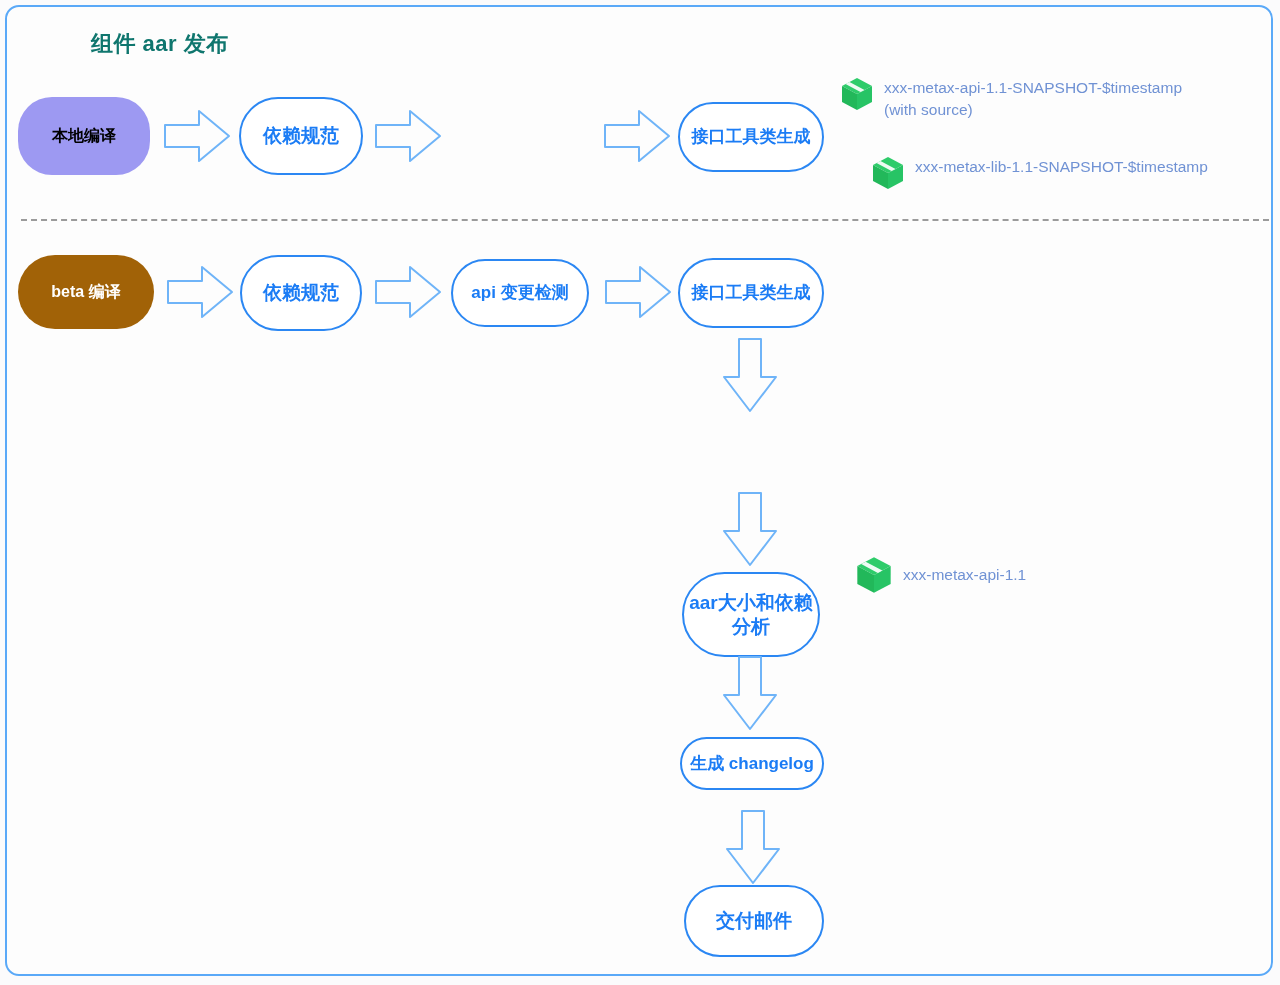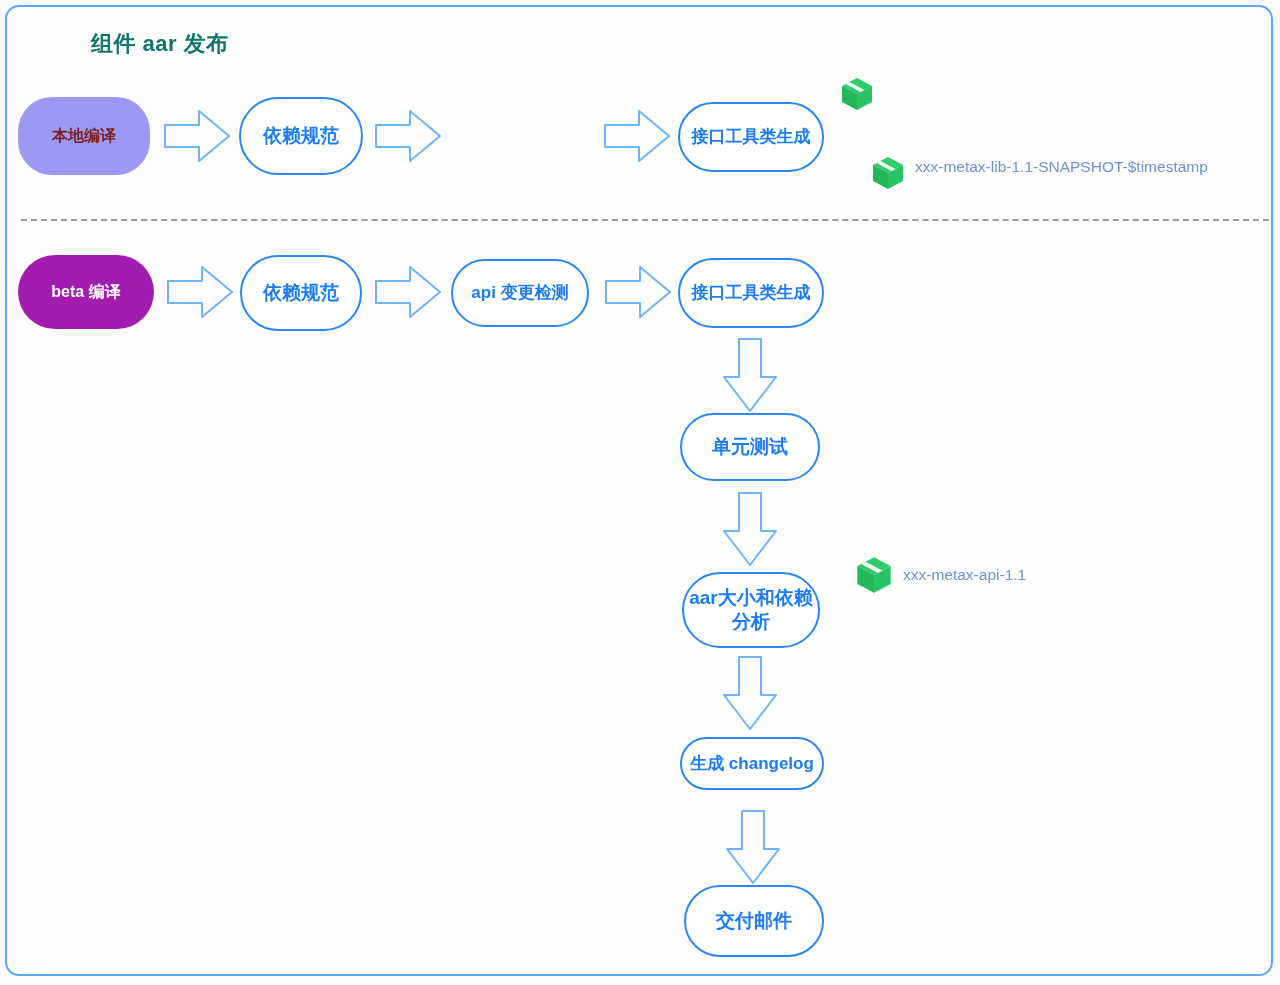--- a/index.html
+++ b/index.html
@@ -39,25 +39,25 @@
     border-radius:999px;
     white-space:pre-line;
   }
   .node.outline{
     border:2px solid #2b87f3;
     background:#ffffff;
     color:#1b7cf5;
     font-size:19px;
   }
   .node.filled-purple{
-    background:#9d99f2;color:#7f1d1d;font-size:16px;border:none;
+    background:#9d99f2;color:#000000;font-size:16px;border:none;
     border-radius:34px;
   }
   .node.filled-green{
-    background:#a21caf;color:#ffffff;font-size:16px;border:none;
+    background:#a16207;color:#ffffff;font-size:16px;border:none;
     border-radius:38px;
   }
   .node.big{font-size:17px;}
   
   .arrow{position:absolute;}
   .arrow svg{display:block;overflow:visible;}
   
   .pkg{position:absolute;display:flex;align-items:flex-start;}
   .pkg .box-icon{flex:0 0 auto;margin-right:10px;}
   .pkg .pkg-text{
@@ -102,20 +102,22 @@
 
     <div class="pkg" style="left:833px;top:69px;">
       <span class="box-icon">
         <svg width="34" height="36" viewBox="0 0 34 36">
           <polygon points="17,2 32,10 17,18 2,10" fill="#2ecc6a"></polygon>
           <polygon points="2,10 17,18 17,34 2,26" fill="#22b85a"></polygon>
           <polygon points="32,10 17,18 17,34 32,26" fill="#27c465"></polygon>
           <polygon points="9.5,6 24.5,14 20.5,16.1 5.5,8.1" fill="#ffffff" opacity="0.92"></polygon>
         </svg>
       </span>
+      <span class="pkg-text">xxx-metax-api-1.1-SNAPSHOT-$timestamp
+(with source)</span>
     </div>
 
     <div class="pkg" style="left:864px;top:148px;">
       <span class="box-icon">
         <svg width="34" height="36" viewBox="0 0 34 36">
           <polygon points="17,2 32,10 17,18 2,10" fill="#2ecc6a"></polygon>
           <polygon points="2,10 17,18 17,34 2,26" fill="#22b85a"></polygon>
           <polygon points="32,10 17,18 17,34 32,26" fill="#27c465"></polygon>
           <polygon points="9.5,6 24.5,14 20.5,16.1 5.5,8.1" fill="#ffffff" opacity="0.92"></polygon>
         </svg>
@@ -148,29 +150,28 @@
     </div>
 
     <div class="node outline big" style="left:671px;top:251px;width:146px;height:70px;">接口工具类生成</div>
 
     <div class="arrow" style="left:705px;top:330px;width:76px;height:78px;">
       <svg width="76" height="78" viewBox="0 0 76 78">
         <polygon points="27,2 49,2 49,40 64,40 38,74 12,40 27,40" fill="none" stroke="#6fb4f8" stroke-width="2" stroke-linejoin="round"></polygon>
       </svg>
     </div>
 
-    <div class="node outline" style="left:673px;top:406px;width:140px;height:68px;">单元测试</div>
 
     <div class="arrow" style="left:705px;top:484px;width:76px;height:78px;">
       <svg width="76" height="78" viewBox="0 0 76 78">
         <polygon points="27,2 49,2 49,40 64,40 38,74 12,40 27,40" fill="none" stroke="#6fb4f8" stroke-width="2" stroke-linejoin="round"></polygon>
       </svg>
     </div>
 
-    <div class="node outline" style="left:675px;top:565px;width:138px;height:76px;">aar大小和依赖
+    <div class="node outline" style="left:675px;top:565px;width:138px;height:85px;">aar大小和依赖
 分析</div>
 
     <div class="arrow" style="left:705px;top:648px;width:76px;height:78px;">
       <svg width="76" height="78" viewBox="0 0 76 78">
         <polygon points="27,2 49,2 49,40 64,40 38,74 12,40 27,40" fill="none" stroke="#6fb4f8" stroke-width="2" stroke-linejoin="round"></polygon>
       </svg>
     </div>
 
     <div class="node outline big" style="left:673px;top:722px;width:144px;height:53px;margin-top:8px;">生成 changelog</div>
 

